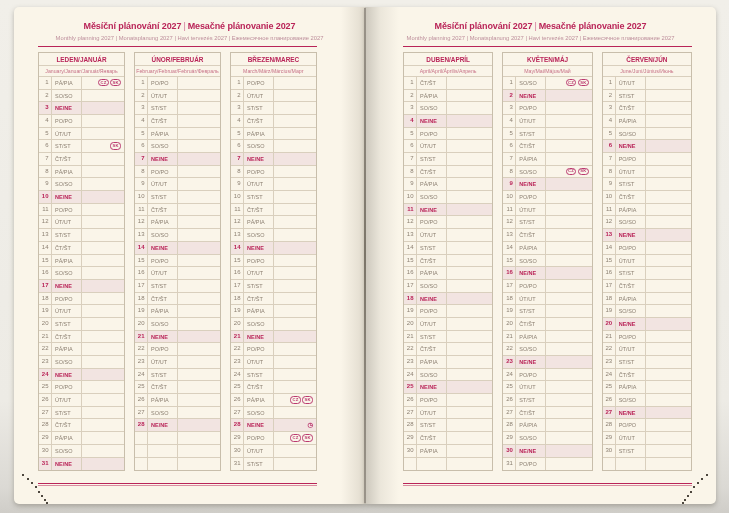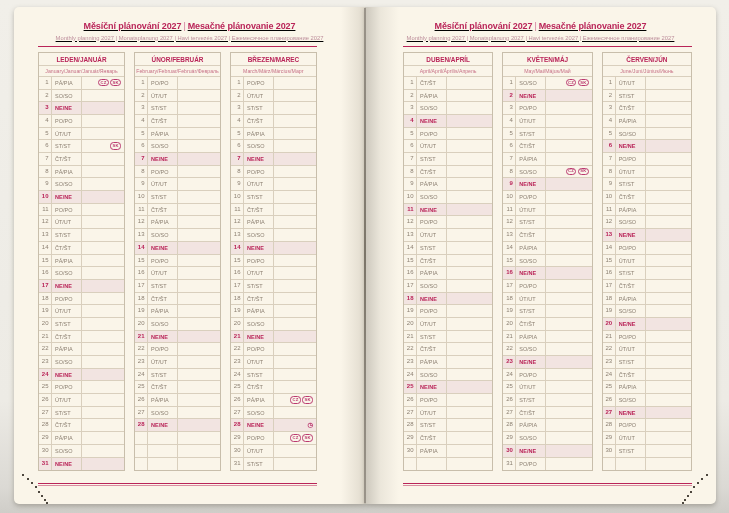--- a/index.html
+++ b/index.html
@@ -14,21 +14,21 @@
   .page{position:absolute;top:7px;height:497px;width:351px;background:var(--page);
     box-shadow:0 2px 5px rgba(90,85,72,.38);}
   .page.left{left:14px;border-radius:5px 1px 1px 5px;}
   .page.right{left:365px;border-radius:1px 5px 5px 1px;}
   .page.left::after{content:"";position:absolute;top:0;right:0;bottom:0;width:24px;
     background:linear-gradient(to right,rgba(120,110,92,0),rgba(120,110,92,.20));pointer-events:none;}
   .page.right::after{content:"";position:absolute;top:0;left:0;bottom:0;width:34px;
     background:linear-gradient(to right,rgba(104,100,92,.32),rgba(104,100,92,.10) 45%,rgba(104,100,92,0));pointer-events:none;}
   .spine{position:absolute;left:364px;top:8px;height:495px;width:2px;
     background:linear-gradient(180deg,#9a948a,#7b7569 50%,#9a948a);}
-  .page-head{text-align:center;padding-top:14px;text-decoration:underline;}
+  .page-head{text-align:center;padding-top:14px;}
   .page-title{font-size:9px;font-weight:bold;color:var(--accent);letter-spacing:-.1px;line-height:11px;}
   .title-sep{font-weight:normal;color:#d1789a;padding:0 2px;}
   .page-subtitle{margin-top:2.5px;font-size:5.8px;color:var(--subtitle);letter-spacing:0;}
   .page.left .content{padding:0 48px 0 24px;}
   .page.right .content{padding:0 24px 0 38px;}
   .rule-top{height:1.4px;background:var(--accent);margin:5px 0 5px;}
   .months{display:flex;gap:9px;}
   .month{flex:1;border:1px solid #c8beab;background:var(--page);display:flex;flex-direction:column;}
   .m-name{height:13px;line-height:14px;font-size:6.4px;font-weight:bold;color:var(--accent);
     text-align:center;border-bottom:1px solid var(--border);white-space:nowrap;overflow:hidden;}

